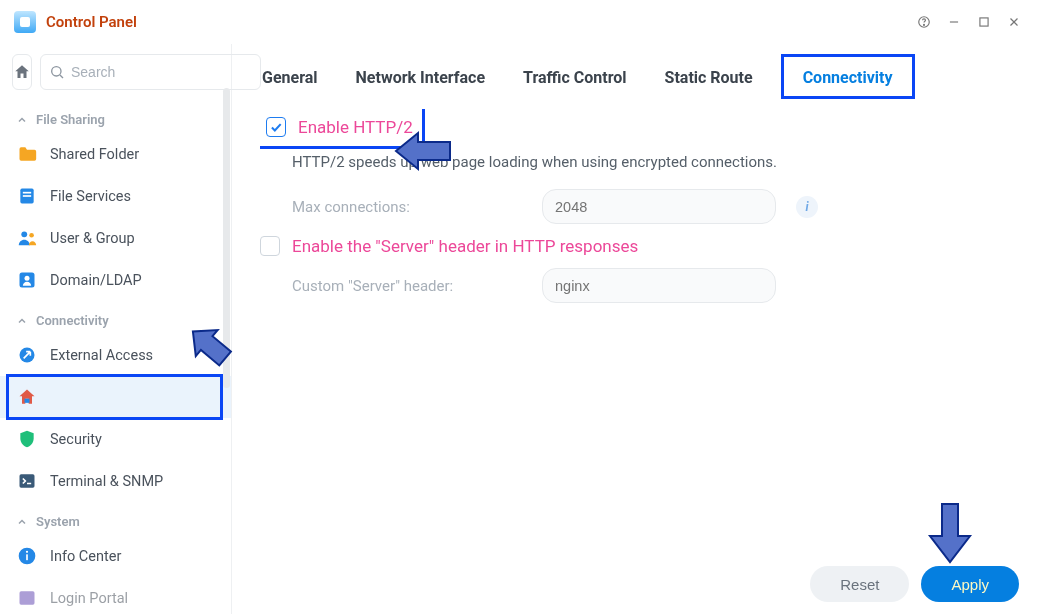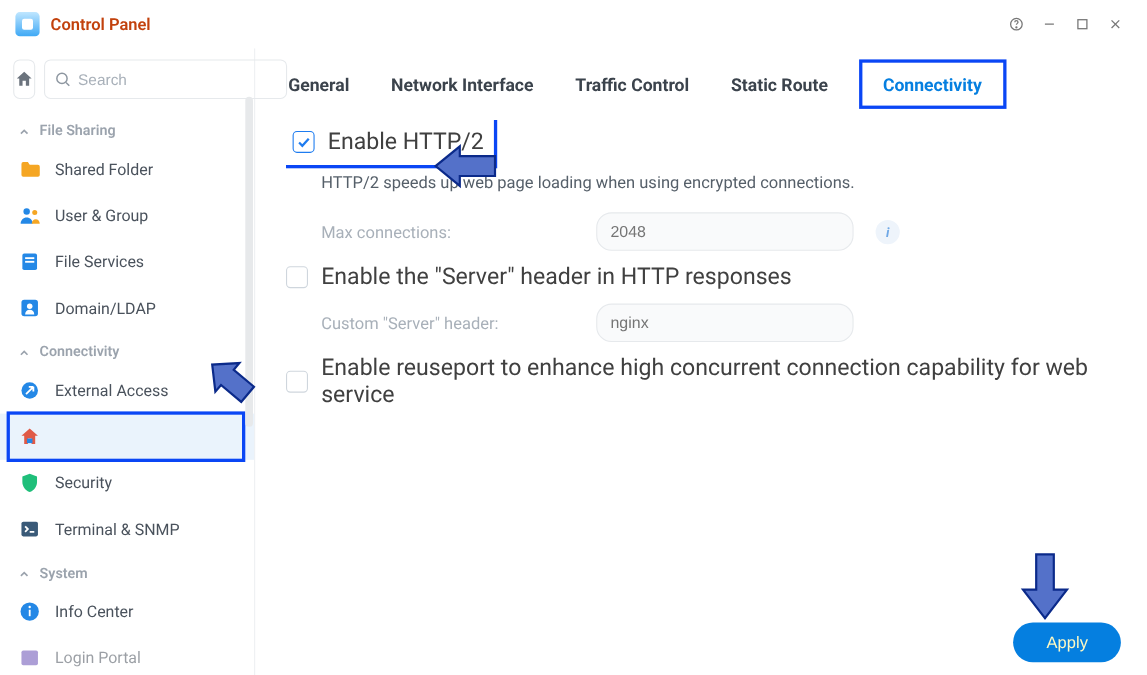--- a/index.html
+++ b/index.html
@@ -41,21 +41,21 @@
   .tabs { display:flex; gap:34px; padding: 20px 0 18px; font-weight:700; font-size:16px; color:#3b434c; }
   .tab { cursor:pointer; padding:4px 2px; }
   .tab.active { color:#057fe0; }
 
   .content { flex:1; overflow:auto; padding-right:6px; }
 
   .row { display:flex; align-items:center; gap:12px; padding:6px 0; }
   .checkbox { width:20px; height:20px; border:1.5px solid #cfd6dd; border-radius:4px; display:flex; align-items:center; justify-content:center; cursor:pointer; background:#fff; flex:none; }
   .checkbox.checked { border-color:#1e7cf0; }
   .checkbox.checked svg { stroke:#1e7cf0; }
-  .cb-label { font-size:21px; color:#404040; }
+  .cb-label { font-size:17px; color:#ec4899; }
   .desc { margin: 8px 0 12px 32px; font-size:15px; color:#555f69; }
 
   .subrow { display:flex; align-items:center; gap:20px; padding:6px 0 6px 32px; }
   .sublabel { width:230px; font-size:15px; color:#a8b0b9; }
   .text-input { width:234px; height:35px; border:1px solid #e6e9ec; border-radius:14px; background:#f9fafb; padding:0 12px; font-size:14.5px; color:#9aa2ab; }
   .info-dot { width:22px; height:22px; border-radius:50%; background:#eef4fb; color:#6fa8e6; display:flex; align-items:center; justify-content:center; font-style:italic; font-size:12px; font-weight:700; cursor:pointer; }
 
   .footer { position:absolute; right:24px; bottom:12px; display:flex; gap:12px; }
   .btn { height:36px; padding:0 30px; border-radius:18px; font-size:15px; font-weight:500; display:flex; align-items:center; justify-content:center; cursor:pointer; border:none; }
   .btn.reset { background:#eef1f4; color:#6a737d; }
@@ -126,38 +126,38 @@
       <div class="nav-item">
         <span class="icn">
             <svg width="20" height="20" viewBox="0 0 24 24" fill="#f5a623">
               <path d="M3 6a2 2 0 012-2h5l2 3h9a2 2 0 012 2v9a2 2 0 01-2 2H5a2 2 0 01-2-2V6z"></path>
             </svg>
           </span>
         <span class="label">Shared Folder</span>
       </div>
       <div class="nav-item">
         <span class="icn">
+            <svg width="20" height="20" viewBox="0 0 24 24" fill="#2488e6">
+              <rect x="4" y="3" width="16" height="18" rx="2"></rect>
+              <rect x="7" y="7" width="10" height="2" fill="#fff"></rect>
+              <rect x="7" y="11" width="10" height="2" fill="#fff"></rect>
+            </svg>
+          </span>
+        <span class="label">File Services</span>
+      </div>
+      <div class="nav-item">
+        <span class="icn">
             <svg width="22" height="22" viewBox="0 0 24 24" fill="#2488e6">
               <circle cx="9" cy="8" r="3.2"></circle>
               <path d="M3 20c0-3.3 2.7-6 6-6s6 2.7 6 6"></path>
               <circle cx="17" cy="9" r="2.5" fill="#f5a623"></circle>
               <path d="M14 20c0-2.5 1.8-4.5 4-4.5s4 2 4 4.5" fill="#f5a623"></path>
             </svg>
           </span>
         <span class="label">User &amp; Group</span>
-      </div>
-      <div class="nav-item">
-        <span class="icn">
-            <svg width="20" height="20" viewBox="0 0 24 24" fill="#2488e6">
-              <rect x="4" y="3" width="16" height="18" rx="2"></rect>
-              <rect x="7" y="7" width="10" height="2" fill="#fff"></rect>
-              <rect x="7" y="11" width="10" height="2" fill="#fff"></rect>
-            </svg>
-          </span>
-        <span class="label">File Services</span>
       </div>
       <div class="nav-item">
         <span class="icn">
             <svg width="20" height="20" viewBox="0 0 24 24" fill="#2488e6">
               <rect x="3" y="3" width="18" height="18" rx="3"></rect>
               <circle cx="12" cy="10" r="3" fill="#fff"></circle>
               <path d="M7 19c0-2.8 2.2-5 5-5s5 2.2 5 5" fill="#fff"></path>
             </svg>
           </span>
         <span class="label">Domain/LDAP</span>
@@ -265,27 +265,24 @@
 
         <div class="row">
           <div class="checkbox"></div>
           <span class="cb-label">Enable the "Server" header in HTTP responses</span>
         </div>
         <div class="subrow">
           <span class="sublabel">Custom "Server" header:</span>
           <input class="text-input" disabled="" placeholder="nginx" style="">
         </div>
 
-        <div class="row">
-          <div class="checkbox"></div>
-          <span class="cb-label">Enable reuseport to enhance high concurrent connection capability for web service</span>
-        </div>
       </div>
 
       <div class="footer">
+        <button class="btn reset">Reset</button>
         <button class="btn apply">Apply</button>
       </div>
 
       <svg class="arrow" style="left:160px; top:86px;" width="60" height="42" viewBox="0 0 60 42">
         <path d="M58 12 L26 12 L26 3 L4 21 L26 39 L26 30 L58 30 Z" fill="#5471c9" stroke="#0b2a8a" stroke-width="2"></path>
       </svg>
     </div>
   </div>
 
   <svg class="arrow" style="left:184px; top:320px;" width="50" height="50" viewBox="0 0 50 50">

